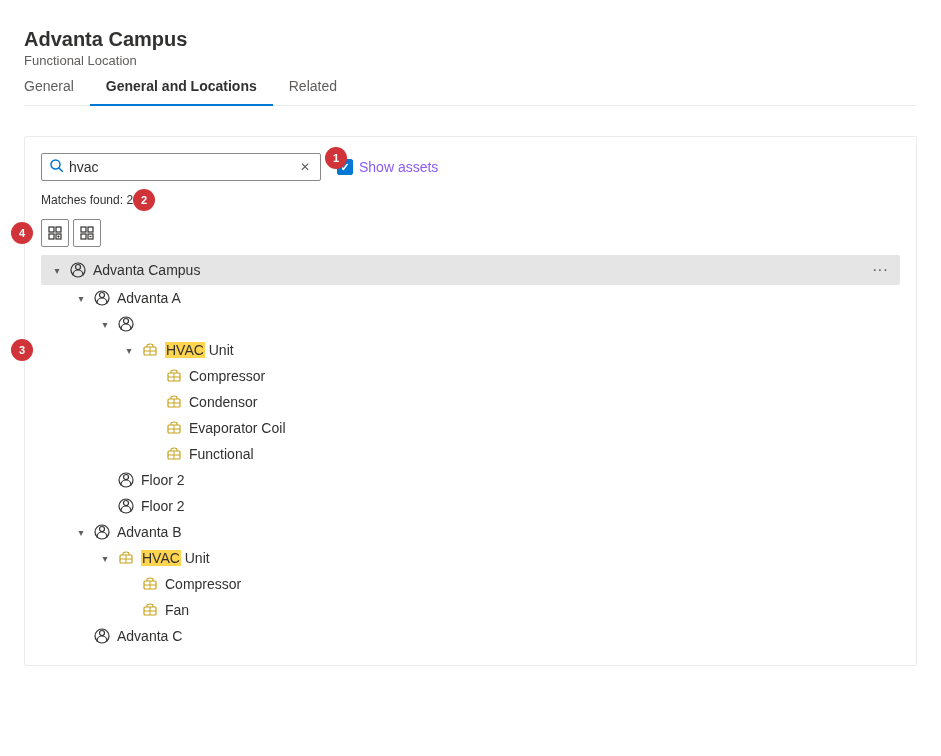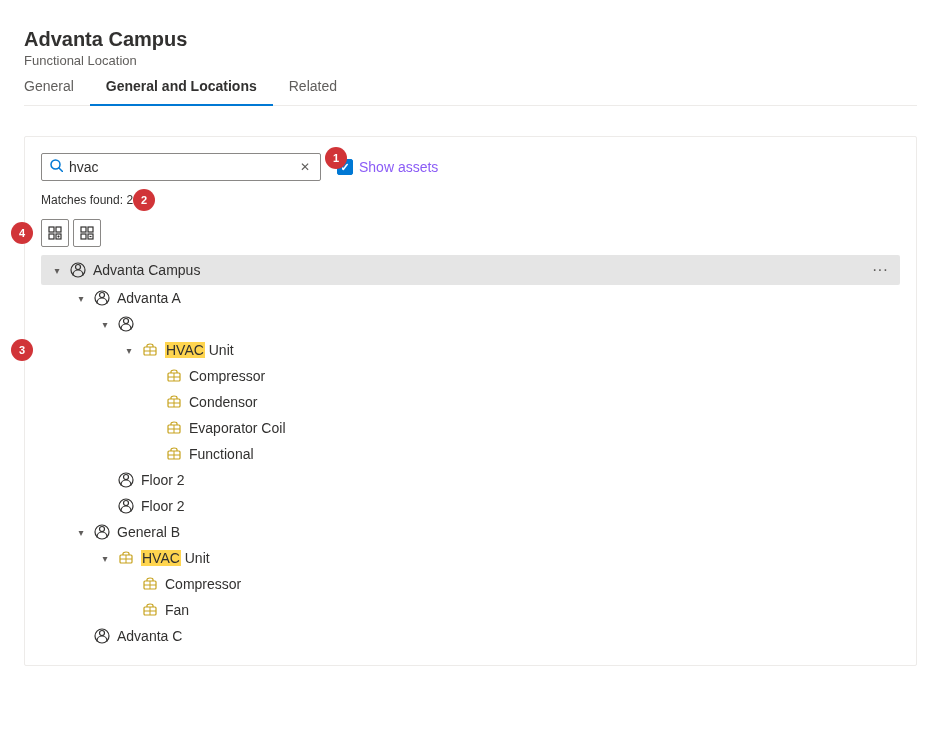--- a/index.html
+++ b/index.html
@@ -261,21 +261,21 @@
         <div class="tree-node">
           <div class="tree-row tree-indent-2">
             <span class="chevron">▾</span>
             <span class="node-icon loc-icon">
               <svg width="16" height="16" viewBox="0 0 16 16" fill="none">
                 <circle cx="8" cy="5" r="2.5" stroke="#323130" stroke-width="1.2"></circle>
                 <path d="M3 13c0-2.8 2.2-5 5-5s5 2.2 5 5" stroke="#323130" stroke-width="1.2" stroke-linecap="round"></path>
                 <circle cx="8" cy="8" r="7" stroke="#323130" stroke-width="1.2"></circle>
               </svg>
             </span>
-            <span class="node-label">General B</span>
+            <span class="node-label">Advanta B</span>
           </div>
 
           <div class="tree-node">
             <div class="tree-row tree-indent-3">
               <span class="chevron">▾</span>
               <span class="node-icon asset-icon">
                 <svg width="16" height="16" viewBox="0 0 16 16" fill="none">
                   <rect x="2" y="5" width="12" height="8" rx="1" stroke="#C7A21D" stroke-width="1.2"></rect>
                   <path d="M5 5V3.5C5 2.7 6.3 2 8 2s3 .7 3 1.5V5" stroke="#C7A21D" stroke-width="1.2"></path>
                   <line x1="2" y1="9" x2="14" y2="9" stroke="#C7A21D" stroke-width="1"></line>

